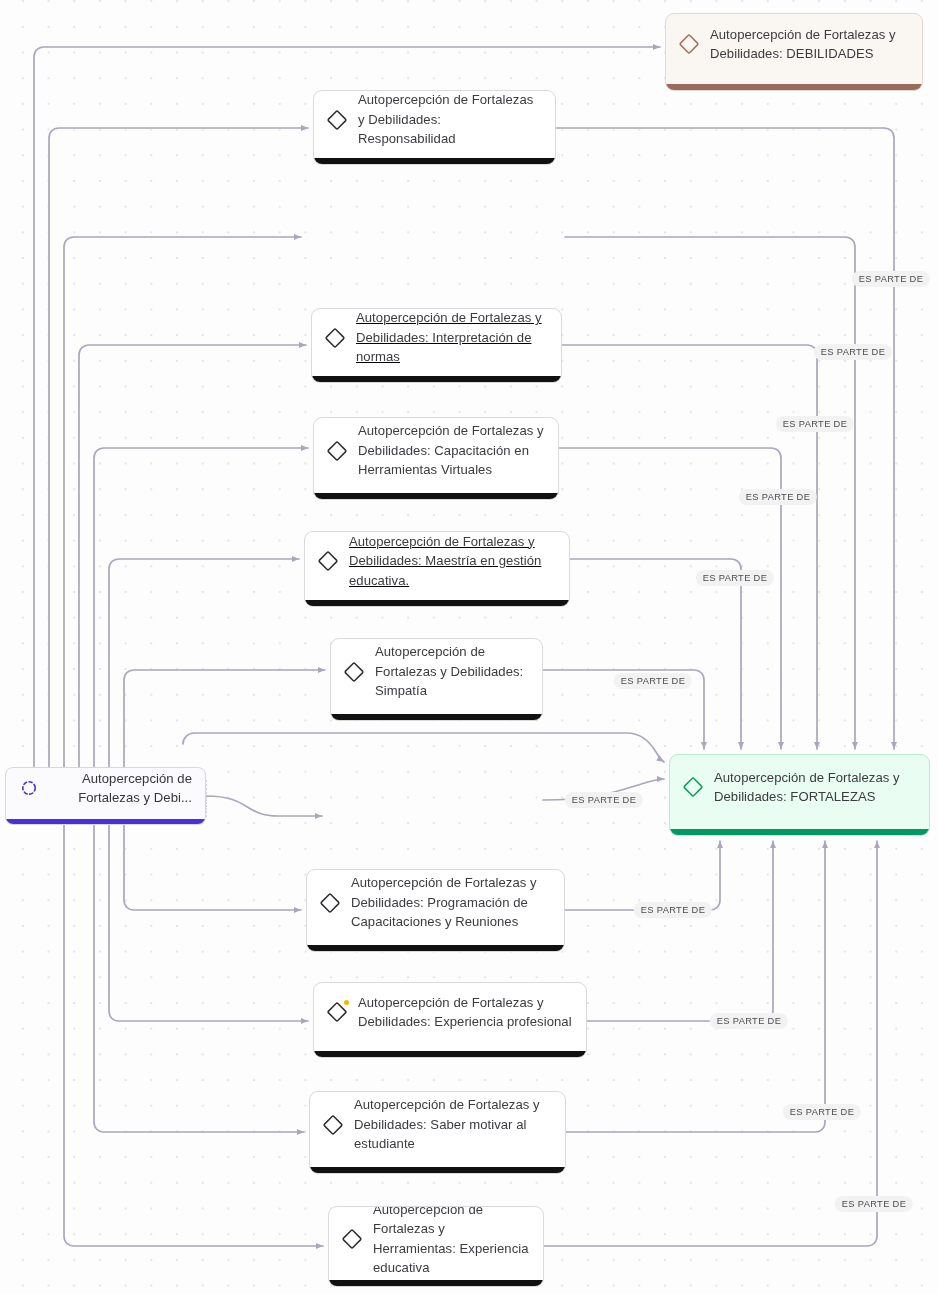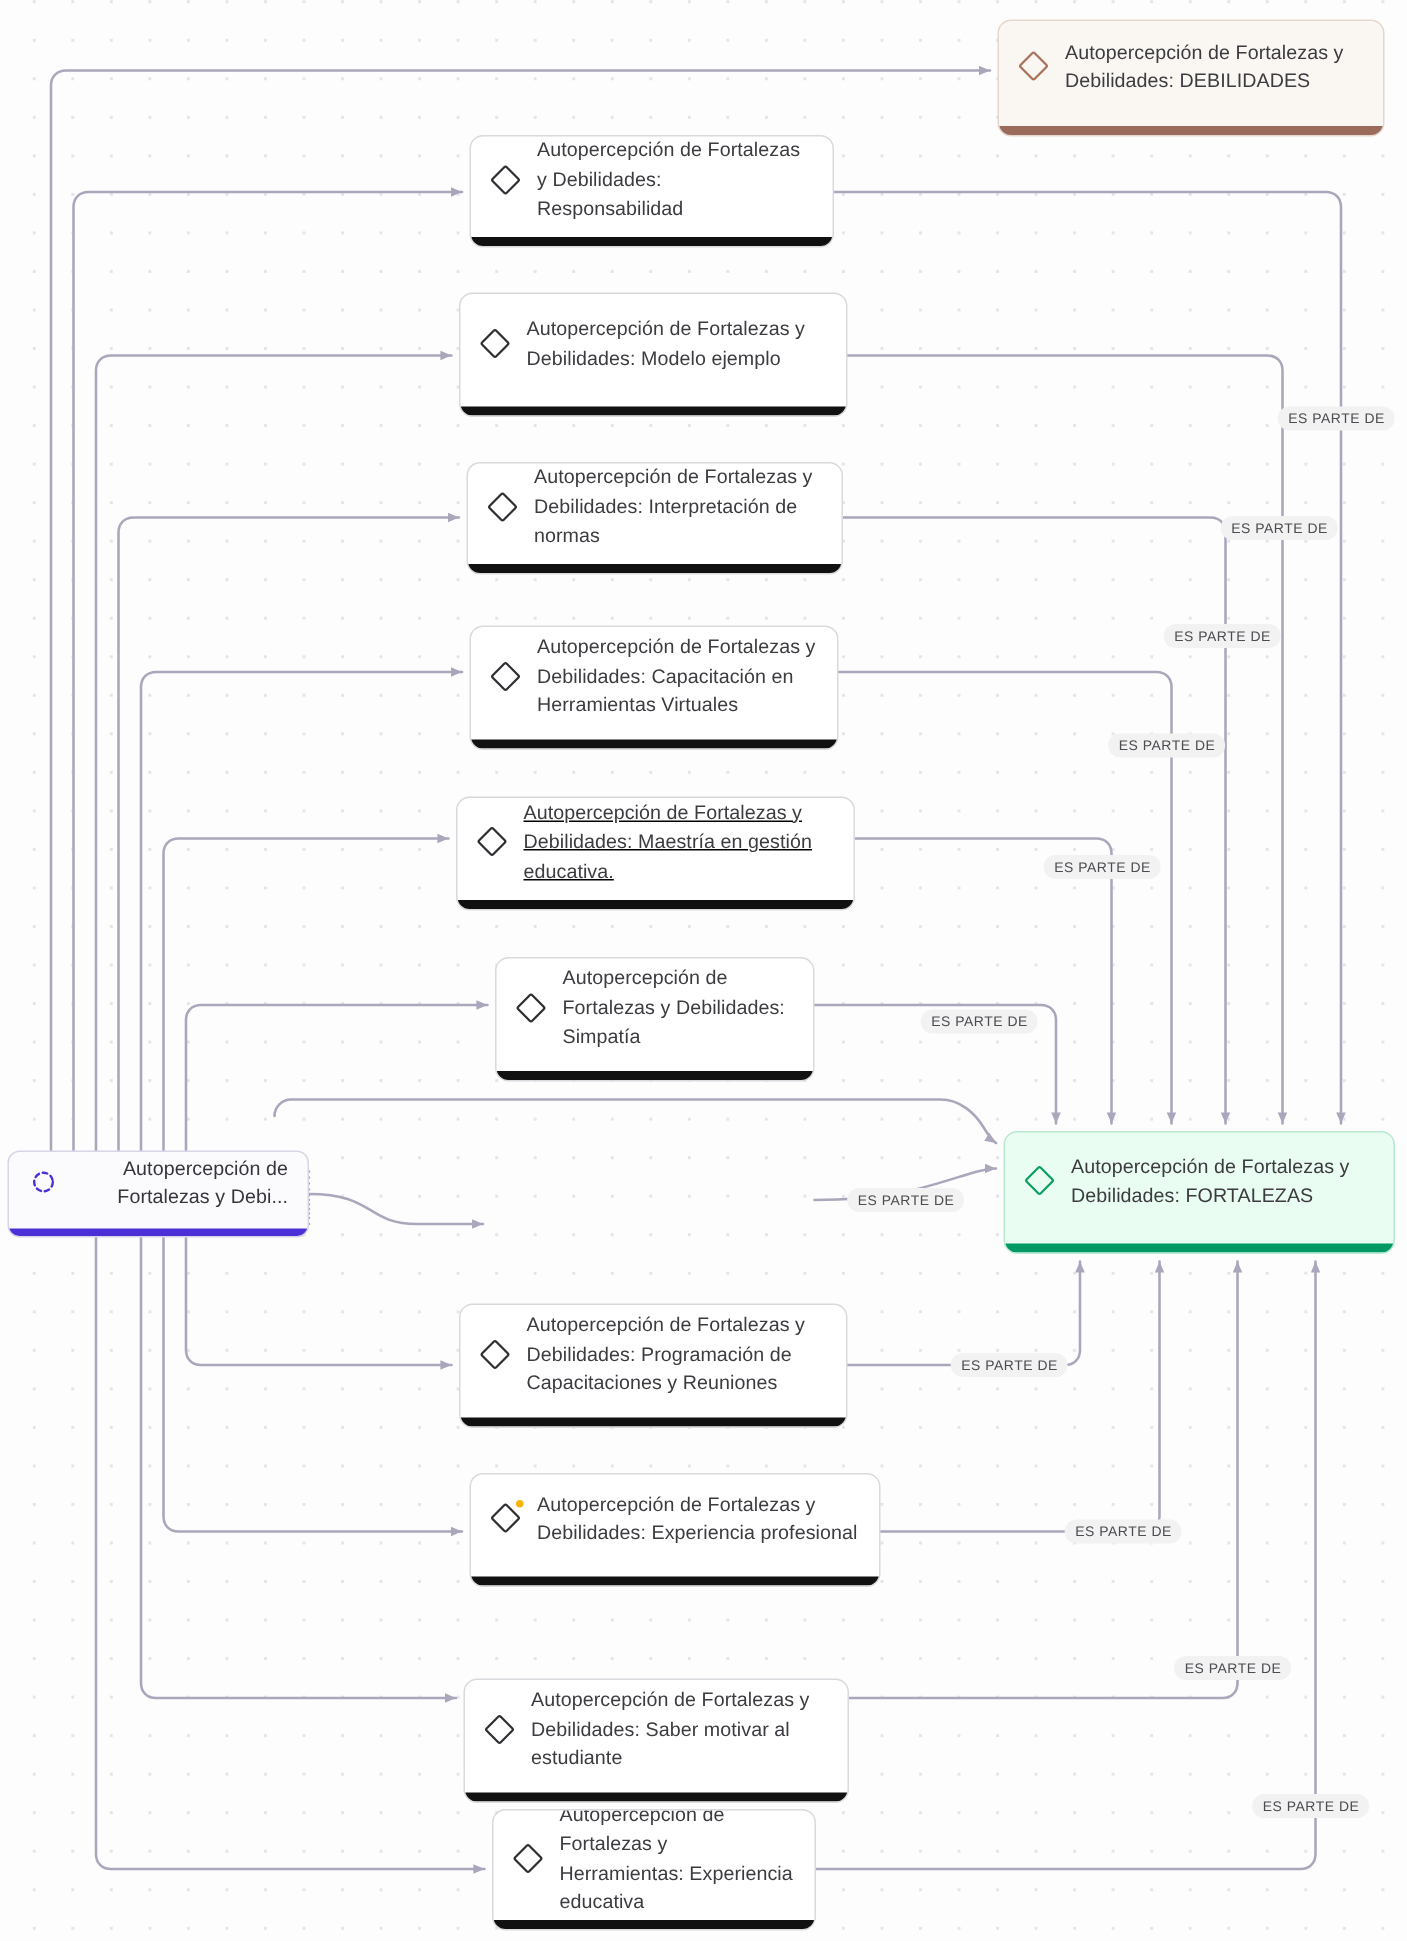--- a/index.html
+++ b/index.html
@@ -177,31 +177,22 @@
   <div class="node" style="left:313px; top:90px; width:243px; height:75px;">
     <span class="ico">
         <svg width="22" height="22" viewBox="0 0 22 22">
           <rect x="4.4" y="4.4" width="13.2" height="13.2" transform="rotate(45 11 11)" fill="none" stroke="#2e2e33" stroke-width="1.5" rx="1.2"></rect>
         </svg>
       </span>
     <span class="lbl">Autopercepción de Fortalezas y Debilidades: Responsabilidad</span>
     <span class="bar"></span>
   </div>
 
-  <div class="node" style="left:306px; top:195px; width:259px; height:83px;">
-    <span class="ico">
-        <svg width="22" height="22" viewBox="0 0 22 22">
-          <rect x="4.4" y="4.4" width="13.2" height="13.2" transform="rotate(45 11 11)" fill="none" stroke="#2e2e33" stroke-width="1.5" rx="1.2"></rect>
-        </svg>
-      </span>
-    <span class="lbl">Autopercepción de Fortalezas y Debilidades: Modelo ejemplo</span>
-    <span class="bar"></span>
-  </div>
-
-  <div class="node" style="left:311px; top:308px; width:251px; height:75px;">
+
+  <div class="node" style="left:311px; top:308px; width:251px; height:75px;text-decoration:underline;">
     <span class="ico">
         <svg width="22" height="22" viewBox="0 0 22 22">
           <rect x="4.4" y="4.4" width="13.2" height="13.2" transform="rotate(45 11 11)" fill="none" stroke="#2e2e33" stroke-width="1.5" rx="1.2"></rect>
         </svg>
       </span>
     <span class="lbl">Autopercepción de Fortalezas y Debilidades: Interpretación de normas</span>
     <span class="bar"></span>
   </div>
 
   <div class="node" style="left:313px; top:417px; width:246px; height:83px;">
@@ -249,21 +240,21 @@
     <span class="ico">
       <svg width="22" height="22" viewBox="0 0 22 22">
           <rect x="4.4" y="4.4" width="13.2" height="13.2" transform="rotate(45 11 11)" fill="none" stroke="#2e2e33" stroke-width="1.5" rx="1.2"></rect>
         </svg>
       <span class="dot-badge"></span>
     </span>
     <span class="lbl">Autopercepción de Fortalezas y Debilidades: Experiencia profesional</span>
     <span class="bar"></span>
   </div>
 
-  <div class="node" style="left:309px; top:1091px; width:257px; height:83px;margin-top:28px;">
+  <div class="node" style="left:309px; top:1091px; width:257px; height:83px;">
     <span class="ico">
         <svg width="22" height="22" viewBox="0 0 22 22">
           <rect x="4.4" y="4.4" width="13.2" height="13.2" transform="rotate(45 11 11)" fill="none" stroke="#2e2e33" stroke-width="1.5" rx="1.2"></rect>
         </svg>
       </span>
     <span class="lbl">Autopercepción de Fortalezas y Debilidades: Saber motivar al estudiante</span>
     <span class="bar"></span>
   </div>
 
   <div class="node" style="left:328px; top:1206px; width:216px; height:81px;">

